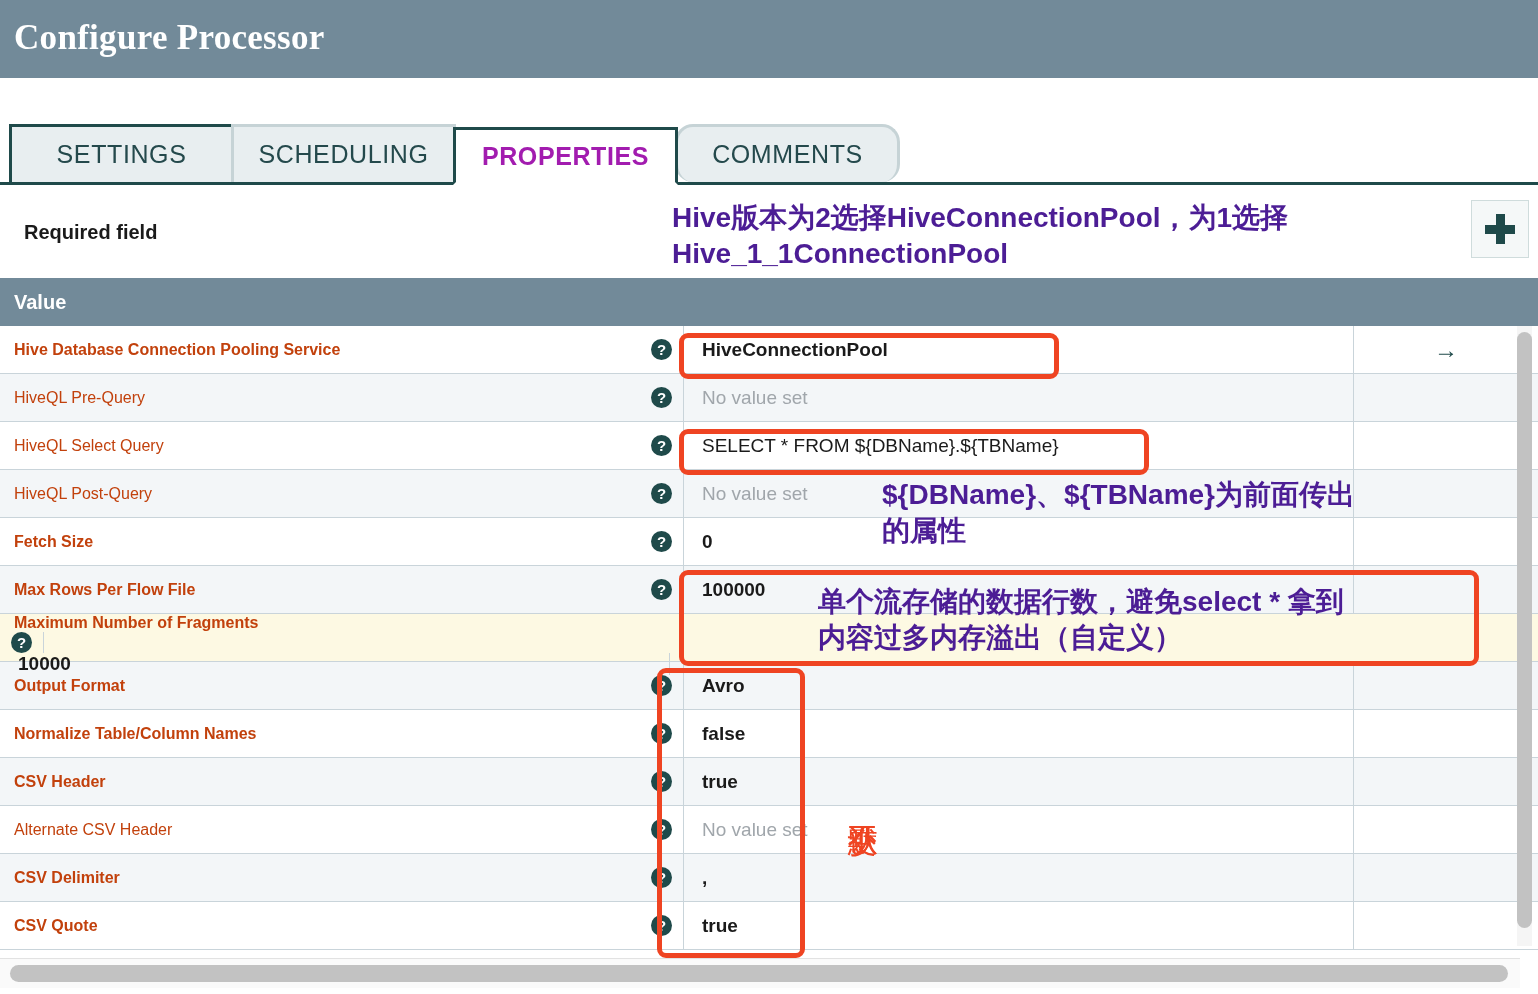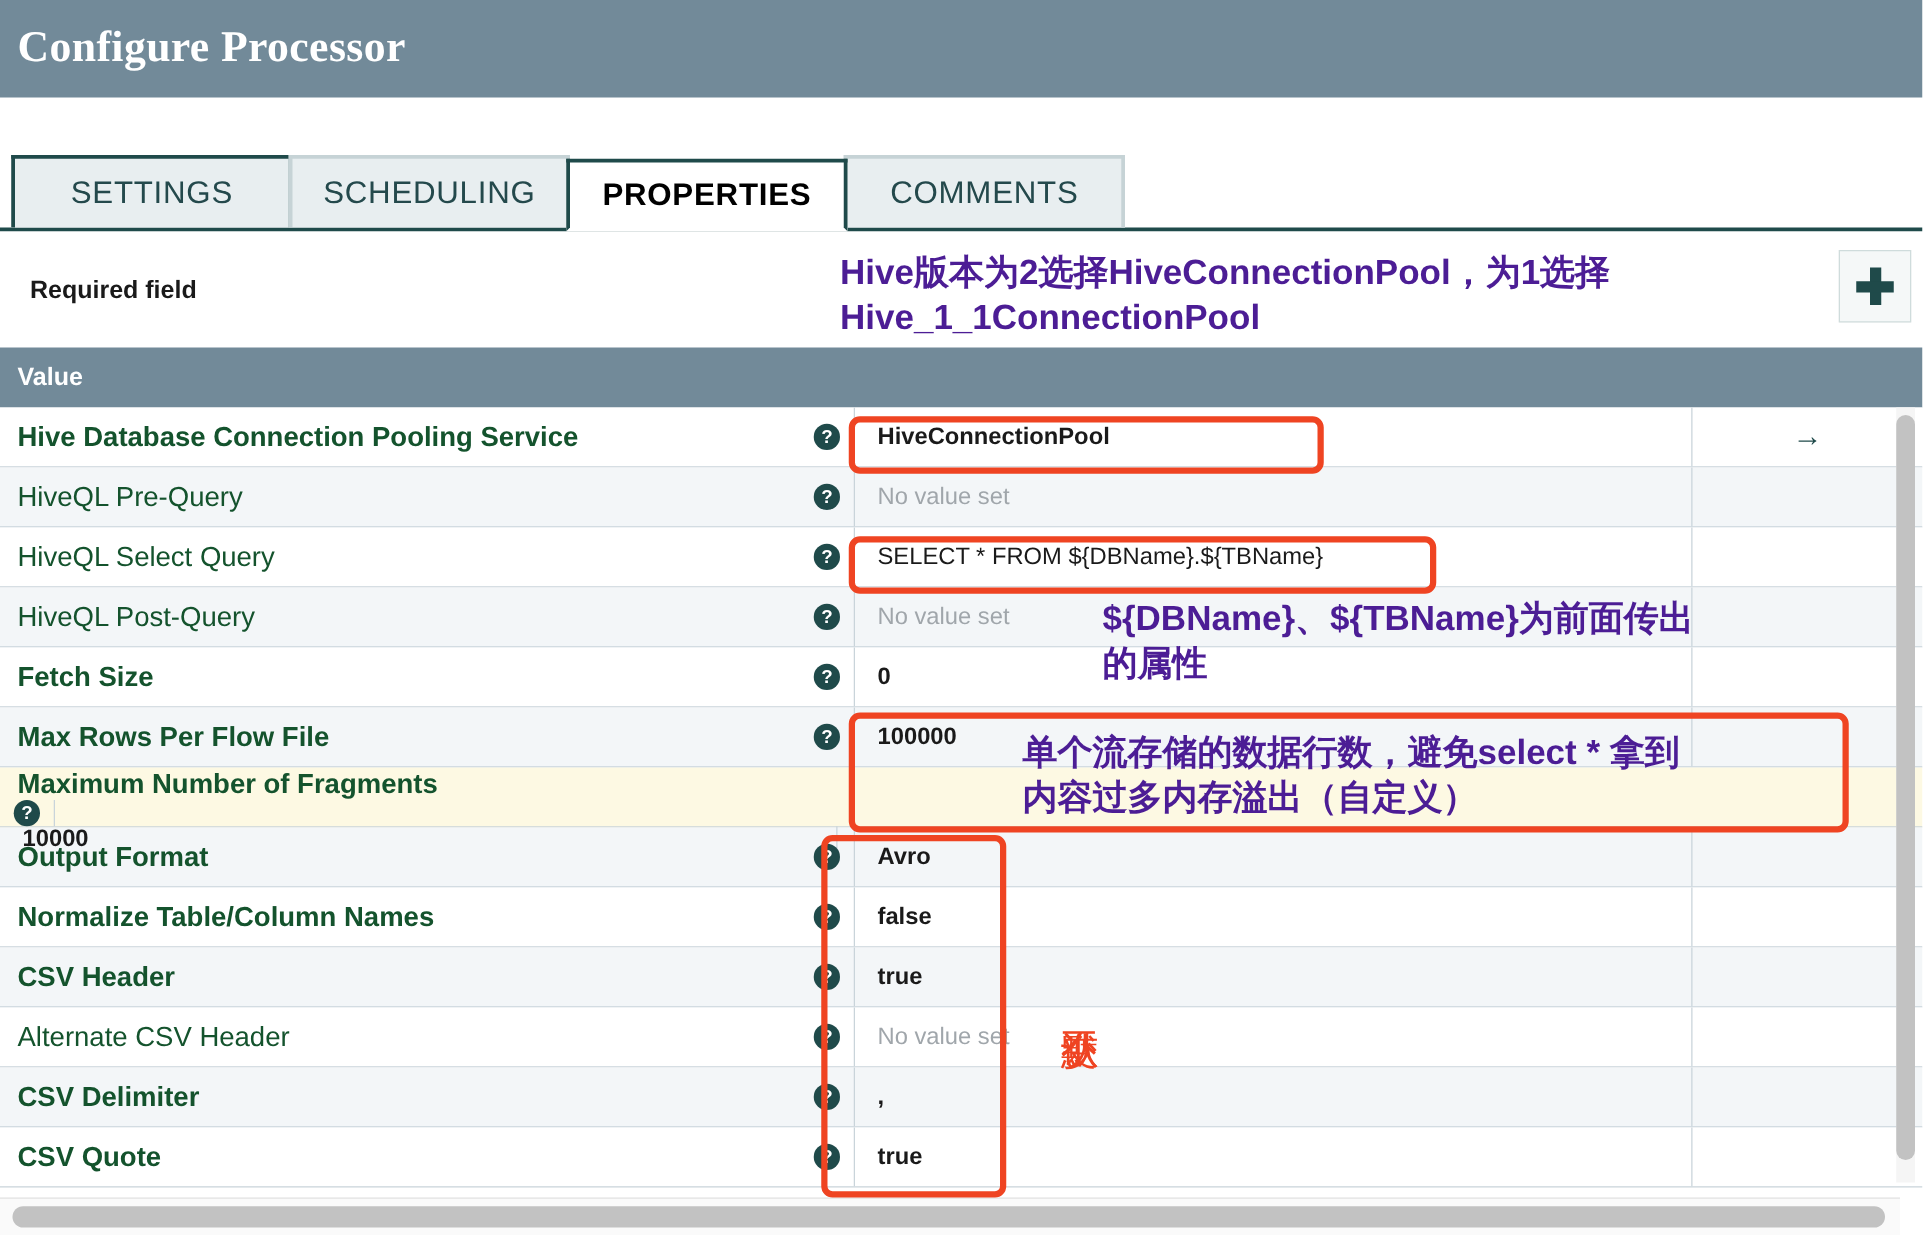--- a/index.html
+++ b/index.html
@@ -45,31 +45,31 @@
     border: 3px solid #1f4a4a;
     border-bottom: none;
     margin-right: -3px;
     position: relative;
     cursor: pointer;
   }
   .tab.inactive-light { background:#e8eef0; border-color:#c6d3d6; border-top-color:#c6d3d6;}
   .tab:first-child { margin-left: 9px; }
   .tab.active {
     background: #ffffff;
-    color: #000000;
+    color: #a21caf;
     font-weight: bold;
     border: 3px solid #1f4a4a;
     border-bottom: 3px solid #ffffff;
     margin-bottom: -3px;
     z-index: 3;
   }
   .tab-w1 { width: 221px; }
   .tab-w2 { width: 222px; }
   .tab-w3 { width: 220px; }
-  .tab-w4 { width: 222px; }
+  .tab-w4 { width: 222px; border-radius: 18px; }
 
   
   .required-row {
     position: absolute; left: 0; top: 186px; width: 1538px; height: 92px;
   }
   .required-label {
     position: absolute; left: 24px; top: 35px;
     font-size: 20px; font-weight: bold; color: #1a1a1a;
   }
   .add-btn {
@@ -105,21 +105,21 @@
   .row {
     display: flex; height: 48px; align-items: stretch;
     border-bottom: 1px solid #c9d4da;
     background: #ffffff;
   }
   .row.alt { background: #f3f6f8; }
   .row.highlight { background: #fdf9e3; flex-direction: column; }
 
   .cell-prop {
     width: 640px; display: flex; align-items: center;
-    padding-left: 14px; font-size: 22px; color: #14532d;
+    padding-left: 14px; font-size: 16px; color: #c2410c;
   }
   .cell-prop.req { font-weight: bold; }
   .cell-help {
     width: 44px; display: flex; align-items: center; justify-content: center;
     border-right: 1px solid #c9d4da;
   }
   .helpicon {
     width: 21px; height: 21px; border-radius: 50%;
     background: #1f4a4a; color: #fff;
     font-size: 15px; font-weight: bold; line-height: 21px;

